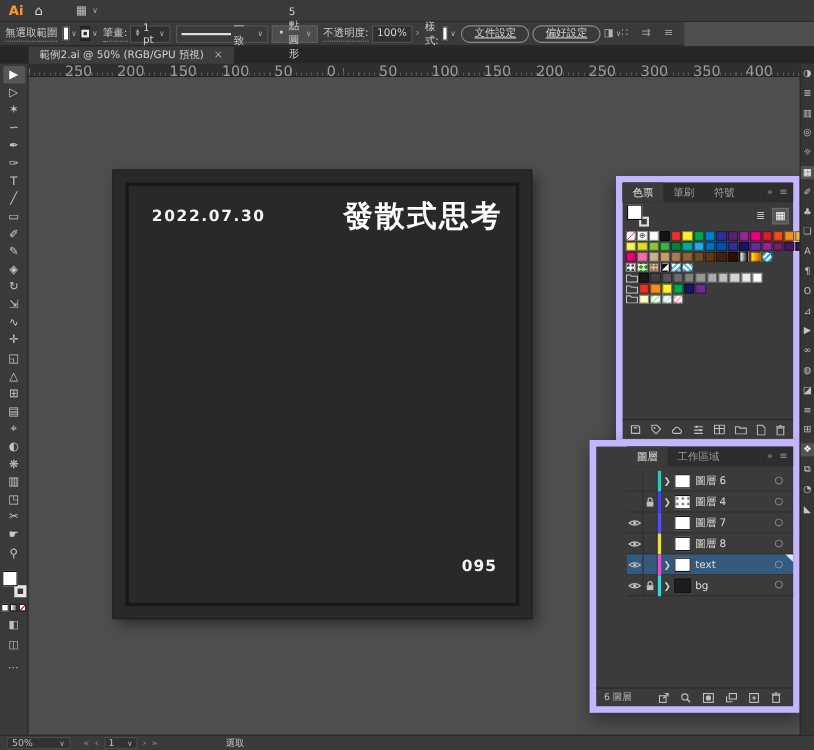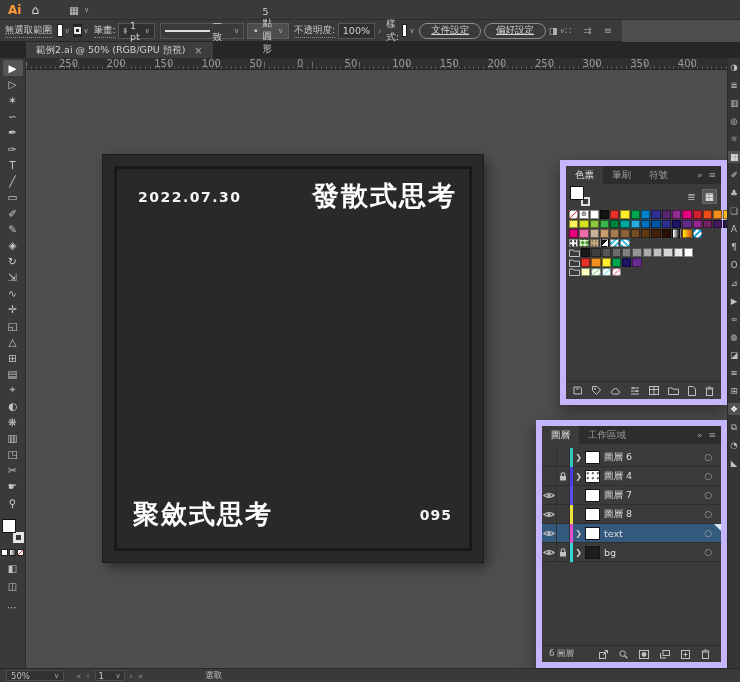--- a/index.html
+++ b/index.html
@@ -34,21 +34,21 @@
   .tabbar { position:absolute; left:0; top:42px; width:740px; height:16px; background:#262626; display:flex; align-items:stretch; z-index:29;}
   .doc-tab { margin-left:26px; background:#3d3d3d; display:flex; align-items:center; gap:9px; padding:0 10px; font-size:9.5px; color:#d0d0d0; }
   .doc-tab .close { color:#a5a5a5; font-size:10px; }
 
   
   .ruler { position:absolute; left:26px; top:58px; width:701px; height:12px; background:#2f2f2f; border-bottom:1px solid #232323; z-index:10;
            background-image:
              repeating-linear-gradient(90deg,#585858 0 1px,transparent 1px 4.76px),
              repeating-linear-gradient(90deg,#6e6e6e 0 1px,transparent 1px 47.6px);
            background-size:100% 3px,100% 7px; background-position:left bottom,left bottom; background-repeat:no-repeat; }
-  .ruler span { position:absolute; top:0; font-size:10px; color:#9c9c9c;text-align:right; }
+  .ruler span { position:absolute; top:0; font-size:13px; color:#9c9c9c;text-align:right; }
 
   
   .tools { position:absolute; left:0; top:58px; width:26px; height:610px; background:#3a3a3a; border-right:1px solid #2c2c2c;
            display:flex; flex-direction:column; align-items:center; padding-top:2px; z-index:20; }
   .tool { width:20px; height:16.1px; display:flex; align-items:center; justify-content:center; color:#c6c6c6; font-size:10.5px; flex:none;}
   .tool.active { background:#565656; color:#fff; border-radius:2px; }
   .fillstroke { position:relative; width:22px; height:24px; margin-top:8px; flex:none;}
   .fs-back { position:absolute; right:0; bottom:0; width:11px; height:11px; border:3px solid #e6e6e6; background:#3a3a3a;}
   .fs-front { position:absolute; left:0; top:0; width:14px; height:14px; background:#fff; border:1px solid #111; }
   .mini-row { display:flex; gap:1px; margin-top:6px; flex:none;}
@@ -87,21 +87,21 @@
   .view-btn.on { background:#555; color:#fff; border:1px solid #6a6a6a; }
   .sw-grid { padding:2px 3px; display:flex; flex-direction:column; gap:1px; }
   .sw-row { display:flex; gap:1px; height:8.6px; align-items:center;}
   .sw { width:9.3px; height:8.6px; border:1px solid rgba(0,0,0,.45); flex:none;}
   .sw.nofill { border:none; width:11px; display:flex; align-items:center; }
   .p-bottom { position:absolute; left:0; bottom:0; right:0; height:18px; border-top:1px solid #2b2b2b;
               display:flex; align-items:center; gap:9px; padding:0 7px; }
   .p-bottom svg, .lyr-bottom svg { display:block; }
 
   
-  .layers { left:536px; top:420px; width:191px; height:248px; }
+  .layers { left:536px; top:400px; width:191px; height:248px;padding-left:28px; }
   .lyr-rows { margin-top:4px; }
   .lrow { position:relative; height:19px; display:flex; align-items:center; border-bottom:1px solid #2f2f2f; background:#3b3b3b; }
   .lrow.sel { background:#33597d; }
   .l-eye { width:15px; height:19px; border-right:1px solid #2f2f2f; display:flex; align-items:center; justify-content:center; flex:none;}
   .l-lock { width:13px; height:19px; border-right:1px solid #2f2f2f; display:flex; align-items:center; justify-content:center; flex:none;}
   .l-bar { width:3px; height:19px; flex:none;}
   .l-exp { width:11px; text-align:center; color:#cfcfcf; font-size:8px; flex:none;}
   .l-thumb { width:15px; height:13px; background:#fff; border:1px solid #141414; margin:0 4px 0 1px; flex:none;}
   .l-thumb.dots { background:#fff radial-gradient(circle at 35% 45%, #777 0 1px, transparent 1.5px); background-size:5px 5px;}
   .l-thumb.dark { background:#1d1d1d; }
@@ -266,21 +266,20 @@
     <div class="tool-extra">◧</div>
     <div class="tool-extra">◫</div>
     <div class="tool-more">⋯</div>
   </div>
 
 <div class="canvas">
   <div class="artboard">
     <div class="ab-frame"></div>
     <div class="ab-date">2022.07.30</div>
     <div class="ab-title-tr">發散式思考</div>
-    <div class="ab-title-bl">聚斂式思考</div>
     <div class="ab-page">095</div>
   </div>
 </div>
 
 <div class="panel swatches">
   <div class="p-head" id="sw-tabs">
       <div class="p-tab on">色票</div>
       <div class="p-tab">筆刷</div>
       <div class="p-tab">符號</div>
       <span class="p-head-right">

